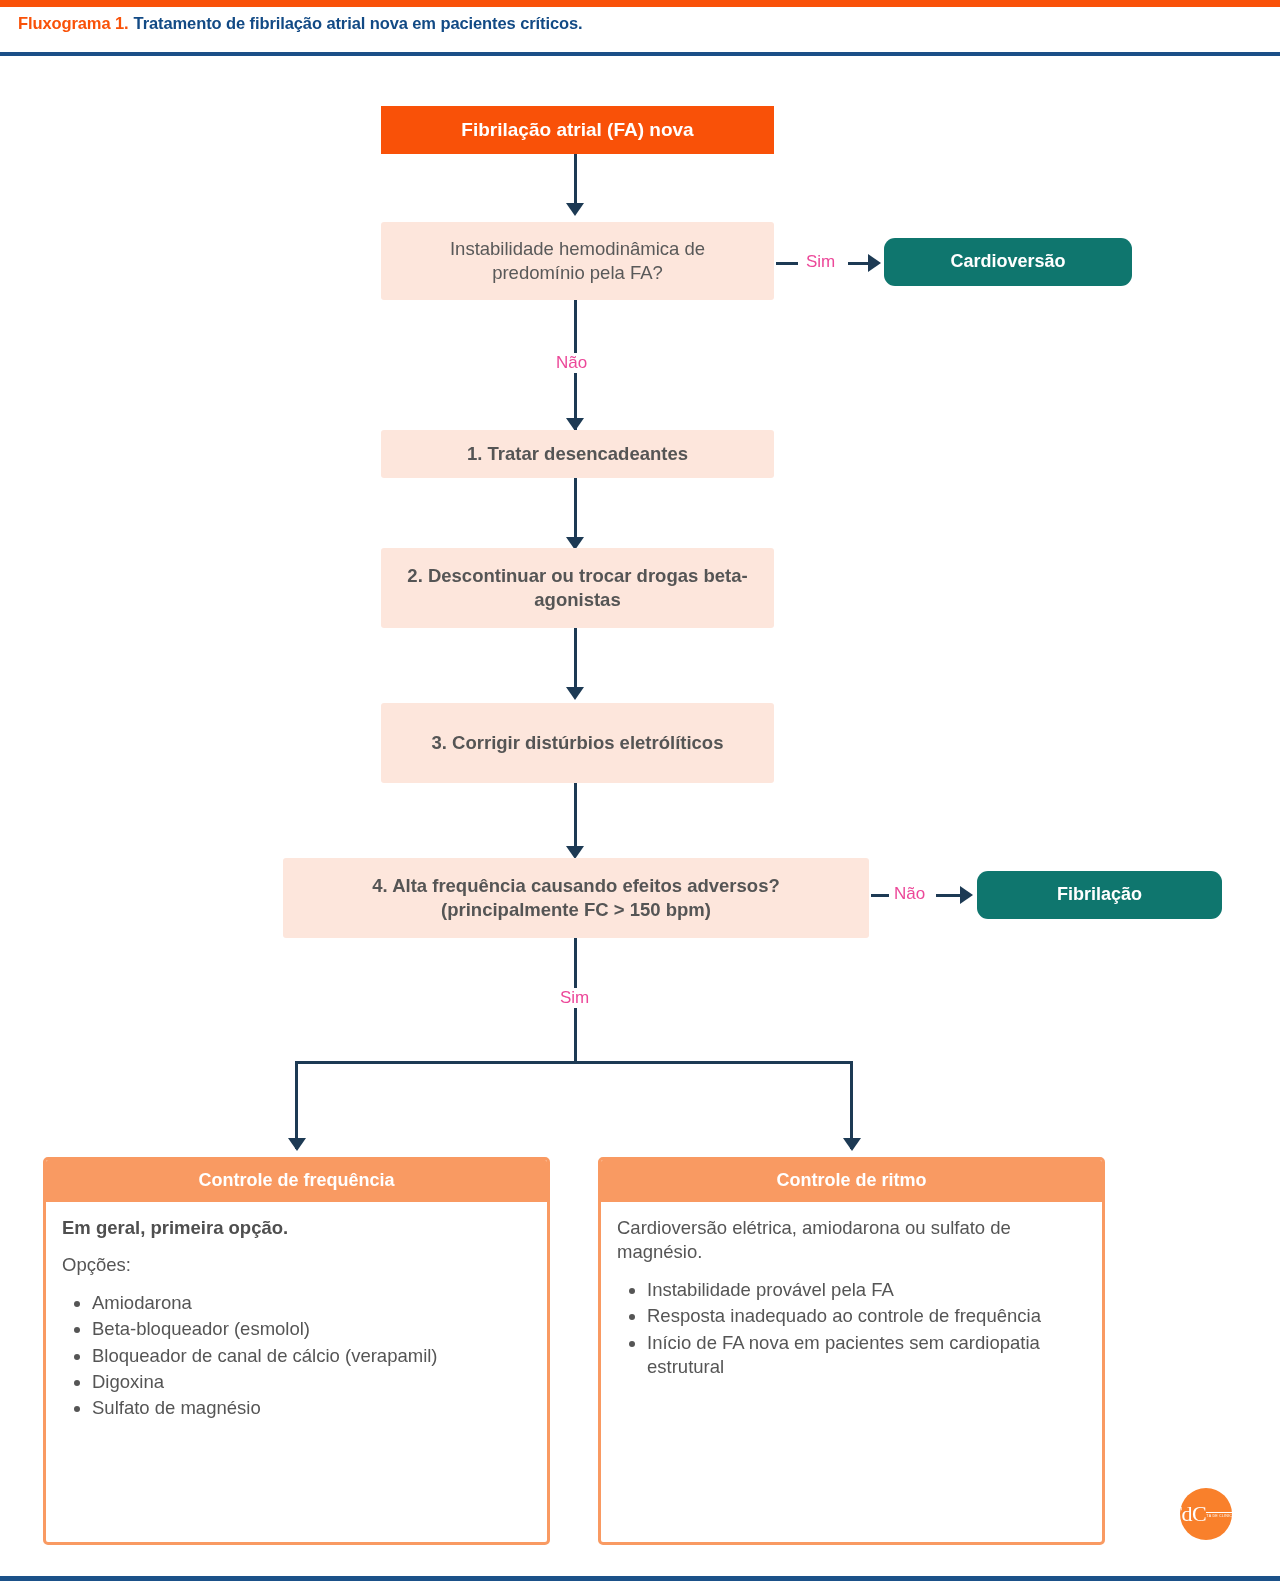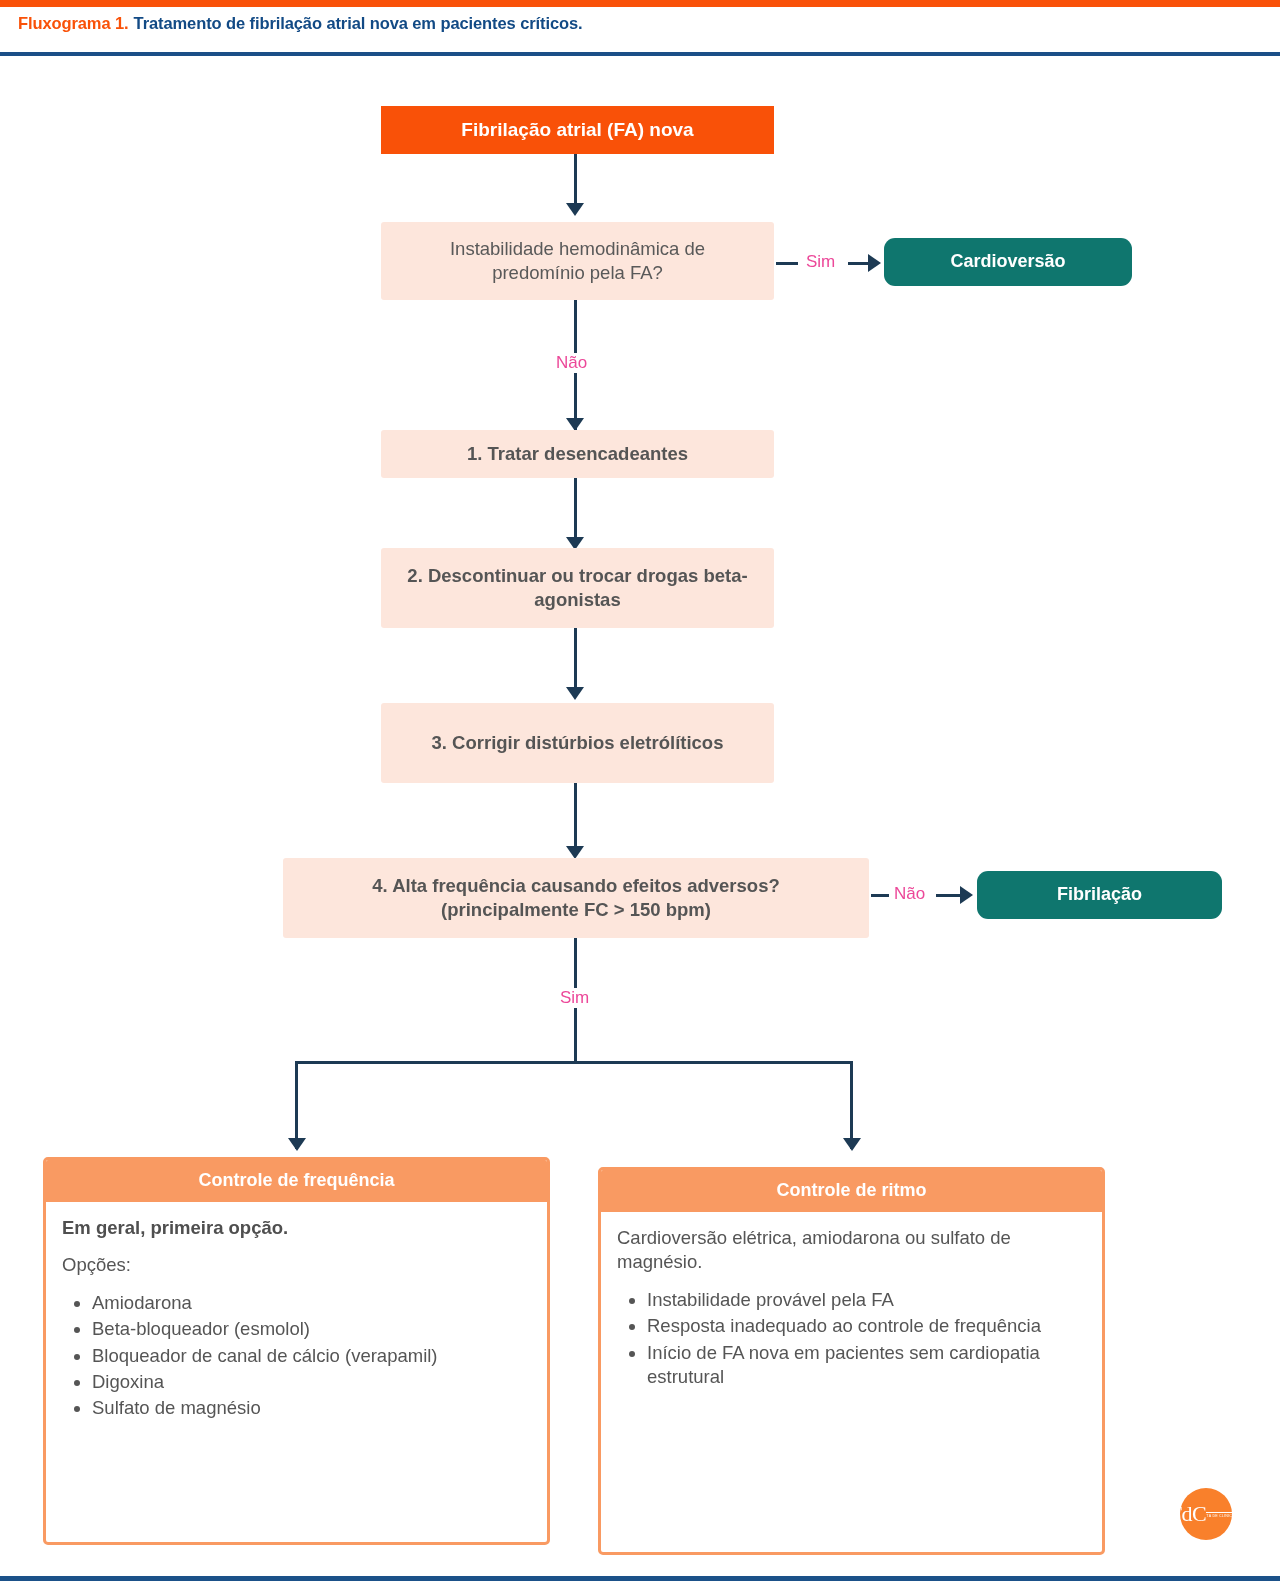--- a/index.html
+++ b/index.html
@@ -287,21 +287,21 @@
       <ul>
         <li>Amiodarona</li>
         <li>Beta-bloqueador (esmolol)</li>
         <li>Bloqueador de canal de cálcio (verapamil)</li>
         <li>Digoxina</li>
         <li>Sulfato de magnésio</li>
       </ul>
     </div>
   </div>
 
-  <div class="card" style="left:598px; top:1157px; width:507px; height:388px;margin-top:10px;">
+  <div class="card" style="left:598px; top:1157px; width:507px; height:388px;">
     <div class="card-header">Controle de ritmo</div>
     <div class="card-body">
       <p>Cardioversão elétrica, amiodarona ou sulfato de magnésio.</p>
       <ul>
         <li>Instabilidade provável pela FA</li>
         <li>Resposta inadequado ao controle de frequência</li>
         <li>Início de FA nova em pacientes sem cardiopatia estrutural</li>
       </ul>
     </div>
   </div>

